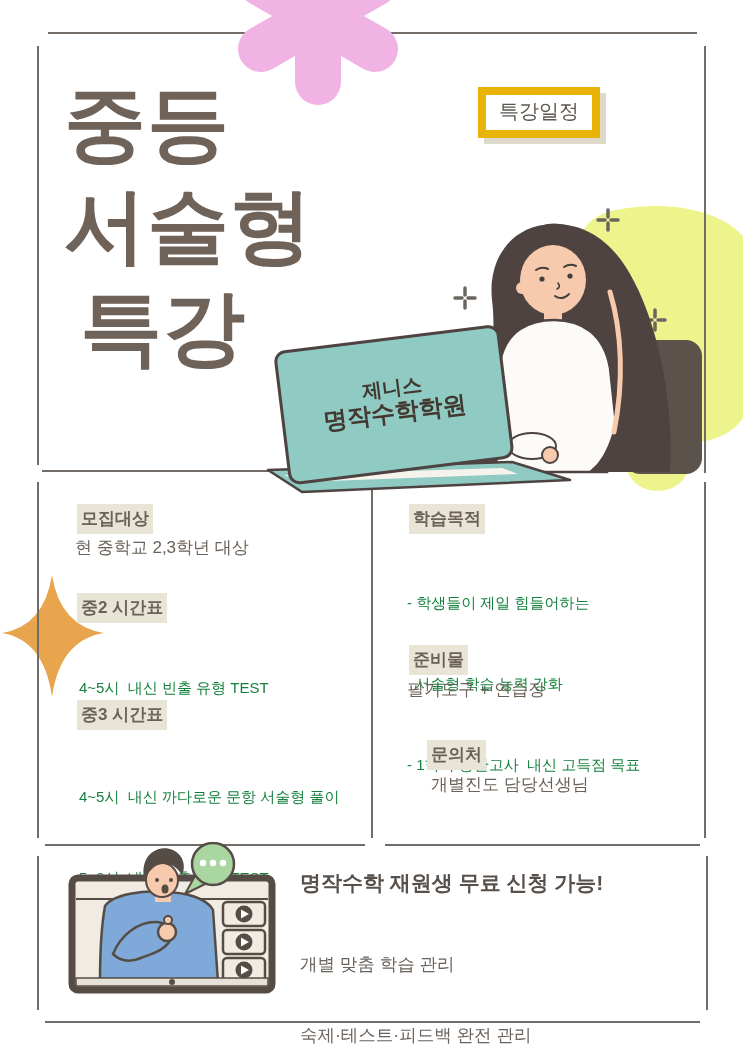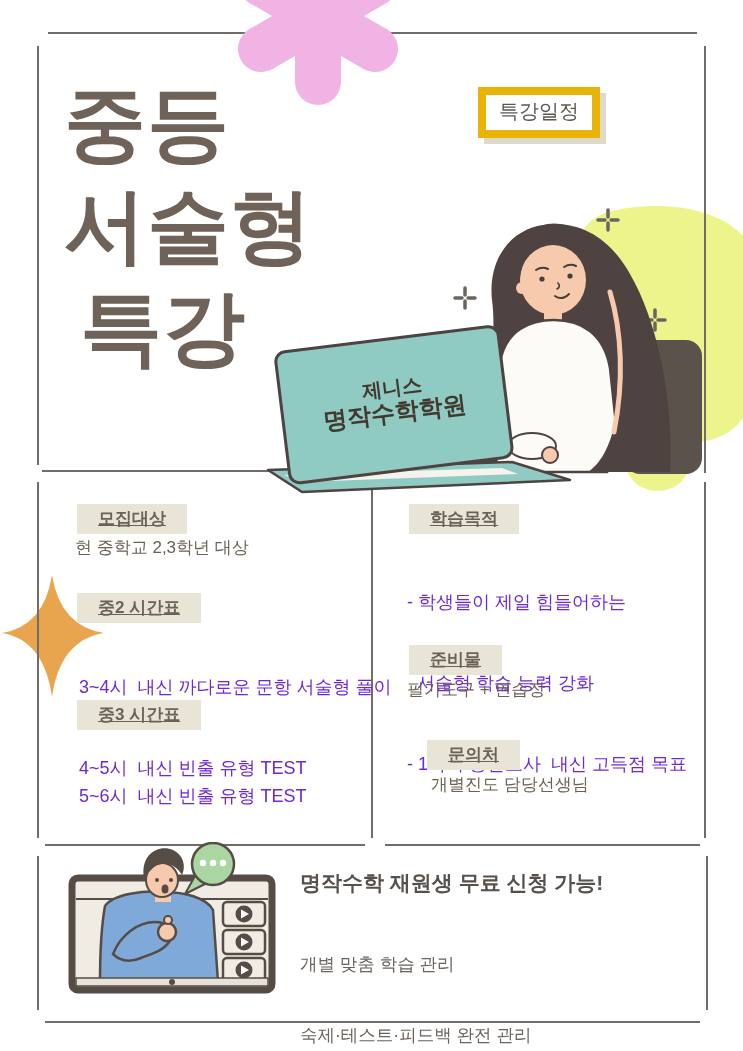--- a/index.html
+++ b/index.html
@@ -7,23 +7,23 @@
           font-family:"Liberation Sans",sans-serif;color:#6b6157;}
   .ln{position:absolute;background:#716c67;z-index:1;}
   .hero-title{position:absolute;left:64px;top:74px;font-size:82px;font-weight:700;
               color:#6f6259;line-height:100px;letter-spacing:1px;z-index:1;white-space:pre;}
   .sched-badge{position:absolute;left:478px;top:87px;border:8px solid #eab308;background:#ffffff;
                padding:3px 13px 5px;font-size:20px;font-weight:400;color:#5d5751;
                box-shadow:6px 6px 0 #dedac9;z-index:2;white-space:pre;}
   .dates{position:absolute;left:469px;top:134px;font-size:25px;font-weight:700;color:#5b5550;
          line-height:37px;z-index:6;white-space:pre;letter-spacing:0.3px;}
   .badge{position:absolute;background:#e8e4d6;color:#6b6157;font-weight:700;font-size:17px;
-         padding:3px 21px 4px;z-index:2;white-space:pre;text-decoration:underline;}
+         padding:3px 4px 4px;z-index:2;white-space:pre;}
   .txt{position:absolute;color:#6b6157;font-size:17px;z-index:2;white-space:pre;}
-  .rows{position:absolute;color:#6d28d9;font-size:18px;line-height:27px;z-index:2;white-space:pre;}
+  .rows{position:absolute;color:#15803d;font-size:15px;line-height:27px;z-index:2;white-space:pre;}
   .foot-head{position:absolute;left:300px;top:869px;font-size:21px;font-weight:700;
              color:#57504b;z-index:2;white-space:pre;}
   .foot-lines{position:absolute;left:300px;top:906px;font-size:17.5px;color:#6b635c;
               line-height:23.5px;z-index:2;white-space:pre;}
   .art{position:absolute;z-index:2;}
   .over-line{z-index:5;}
 </style>
 </head>
 <body>
 
@@ -110,26 +110,26 @@
       <text x="144" y="214" text-anchor="middle" font-size="20" font-weight="bold" fill="#43382f">제니스</text>
       <text x="144" y="240" text-anchor="middle" font-size="24" font-weight="bold" fill="#43382f">명작수학학원</text>
     </g>
   </svg>
 
   <span class="badge" style="left:77px;top:504px;">모집대상</span>
   <div class="txt" style="left:75px;top:536px;">현 중학교 2,3학년 대상</div>
 
   <span class="badge" style="left:77px;top:593px;">중2 시간표</span>
   <div class="rows" style="left:79px;top:620px;">
-    <div>3~4시  내신 까다로운 문항 서술형 풀이</div>
     <div>4~5시  내신 빈출 유형 TEST</div>
   </div>
 
   <span class="badge" style="left:77px;top:700px;">중3 시간표</span>
   <div class="rows" style="left:79px;top:729px;">
+    <div>4~5시  내신 까다로운 문항 서술형 풀이</div>
     <div>5~6시  내신 빈출 유형 TEST</div>
   </div>
 
   <span class="badge" style="left:409px;top:504px;">학습목적</span>
   <div class="rows" style="left:407px;top:535px;">
     <div>- 학생들이 제일 힘들어하는</div>
     <div>  서술형 학습 능력 강화</div>
     <div>- 1학기 중간고사  내신 고득점 목표</div>
   </div>
 

